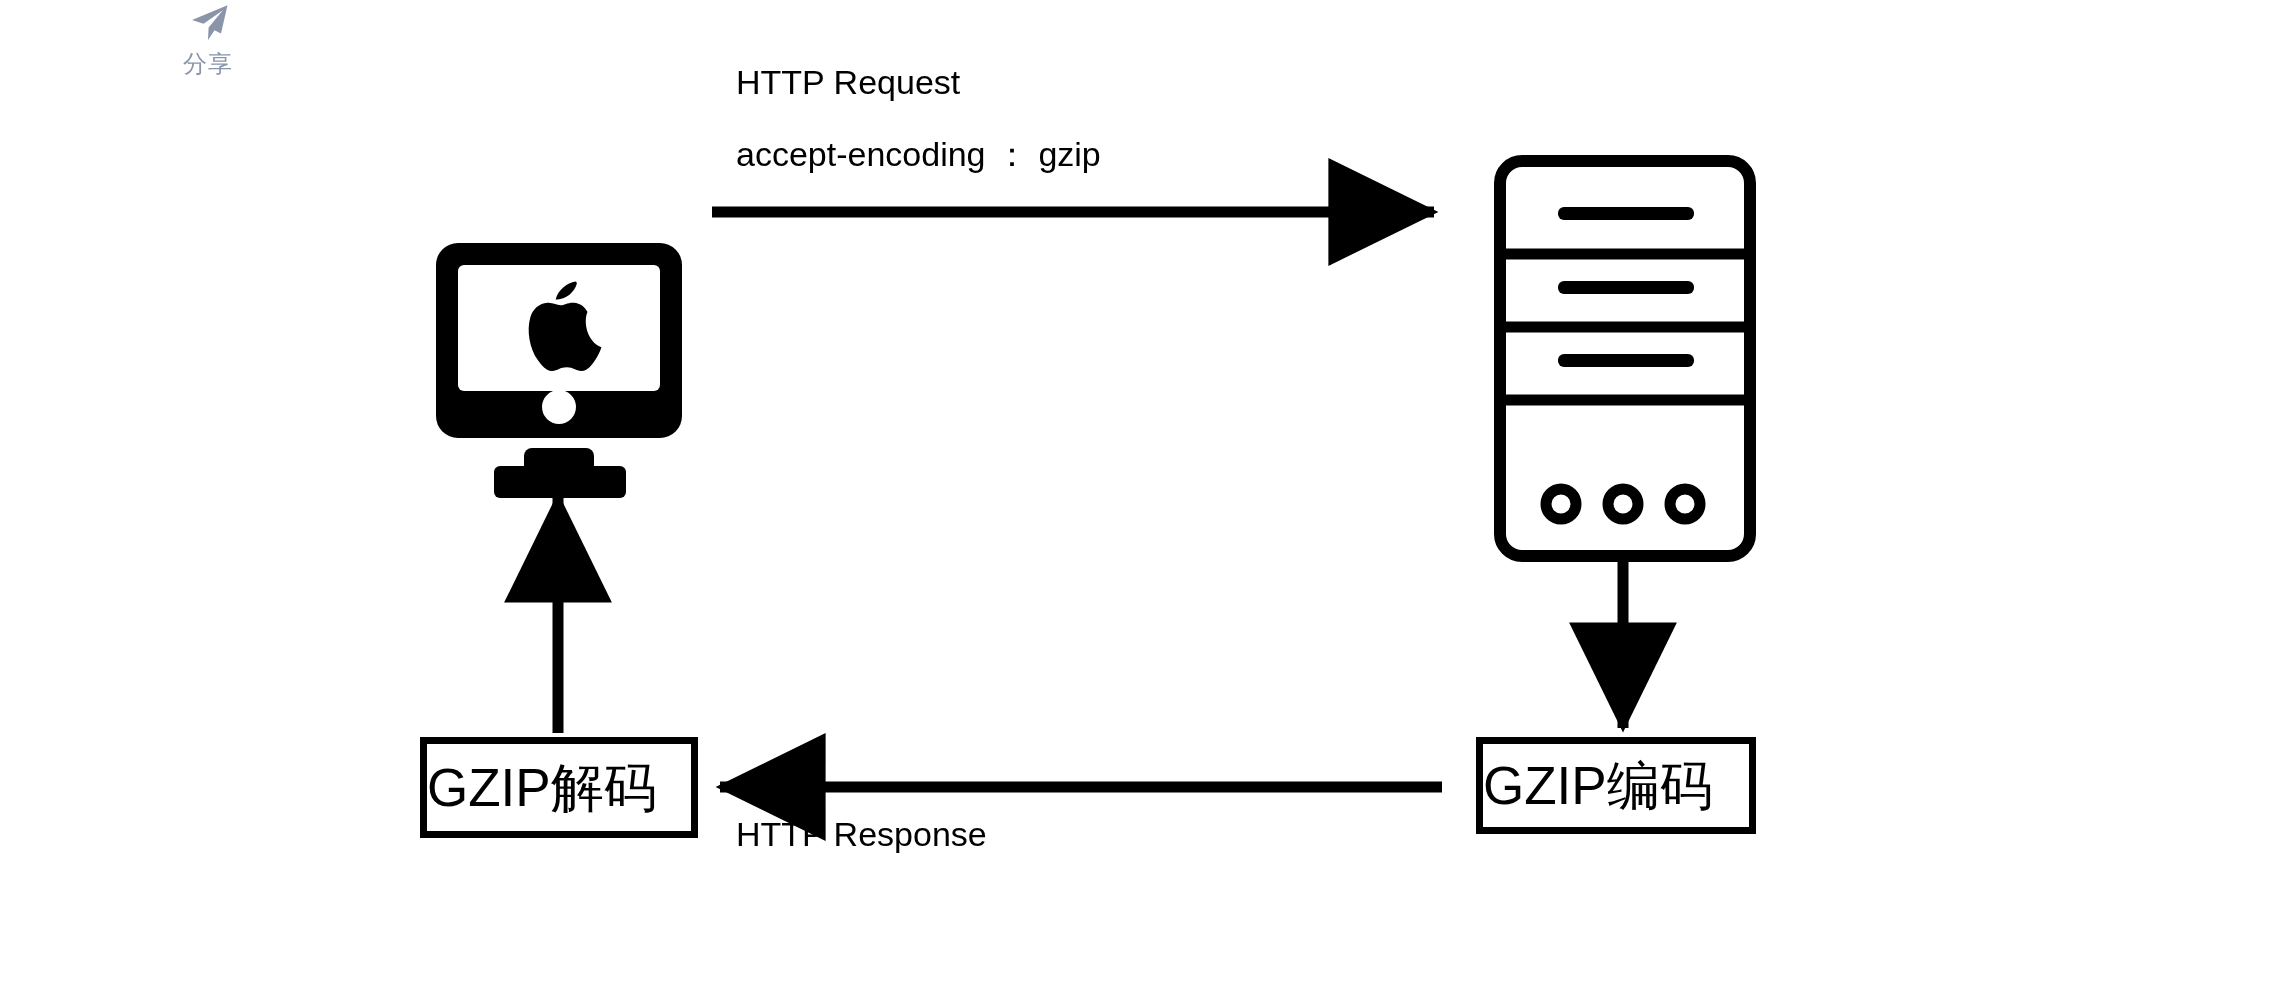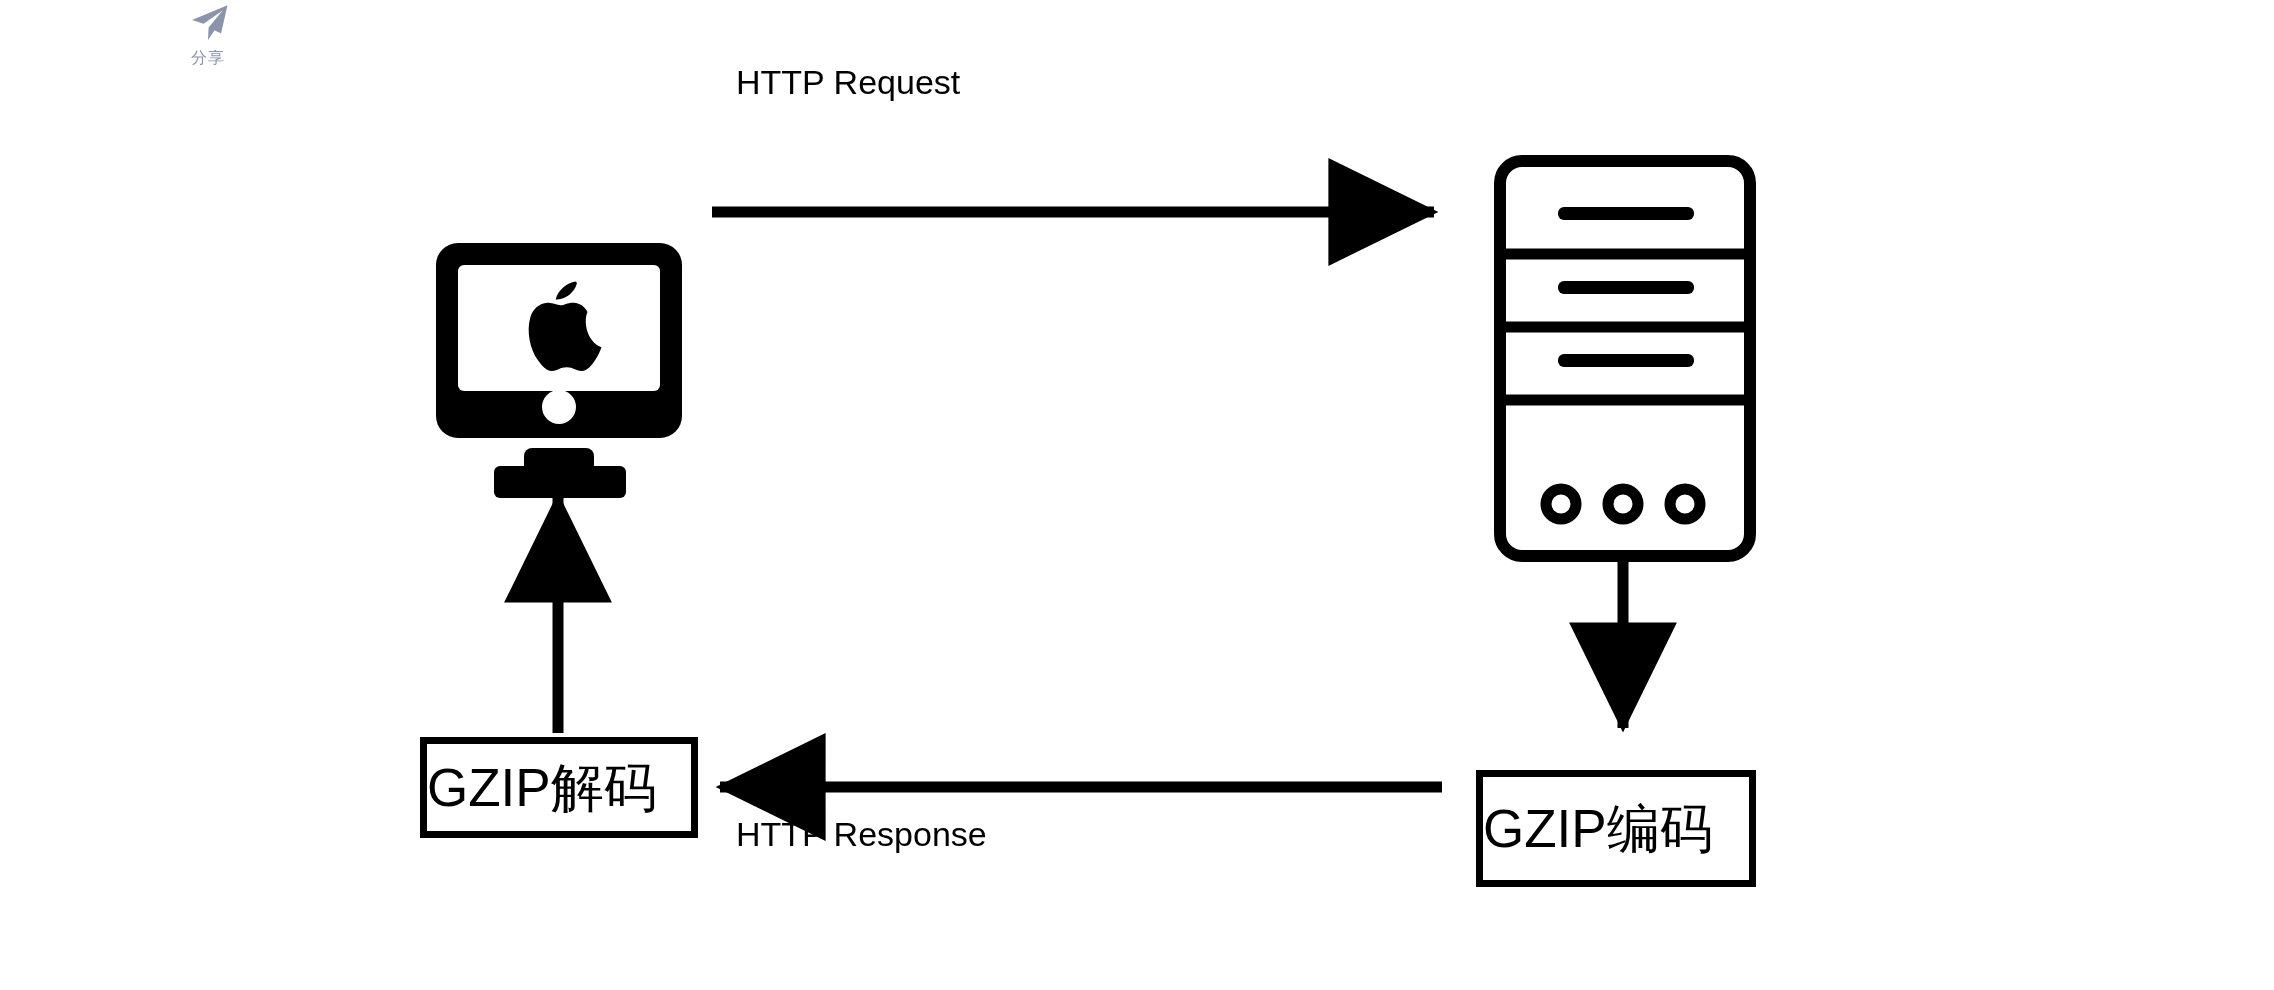--- a/index.html
+++ b/index.html
@@ -29,21 +29,21 @@
     cursor: pointer;
     user-select: none;
   }
   .share-widget .plane-wrap {
     display: block;
     height: 46px;
     line-height: 0;
   }
   .share-label {
     display: block;
-    font-size: 16px;
+    font-size: 24px;
     color: #8a95aa;
     letter-spacing: 1px;
     font-family: "DejaVu Sans", "Liberation Sans", sans-serif;
   }
 
   
   #diagram {
     position: absolute;
     left: 0;
     top: 0;
@@ -81,21 +81,21 @@
     white-space: nowrap;
     line-height: 1;
     font-family: "Liberation Sans", "DejaVu Sans", sans-serif;
     position: relative;
     z-index: 3;
   }
   #decode-box {
     left: 420px; top: 737px; width: 278px; height: 101px;
   }
   #encode-box {
-    left: 1476px; top: 770px; width: 280px; height: 117px;
+    left: 1476px; top: 737px; width: 280px; height: 97px;
   }
 </style>
 </head>
 <body>
 
 <div id="canvas">
 
   <div class="share-widget">
     <span class="plane-wrap">
       <svg width="44" height="42" viewBox="0 0 44 42" xmlns="http://www.w3.org/2000/svg">
@@ -165,20 +165,21 @@
 
     <line x1="1623" y1="558" x2="1623" y2="728" stroke="#000000" stroke-width="11" marker-end="url(#arw-down)"></line>
 
     <line x1="1442" y1="787" x2="720" y2="787" stroke="#000000" stroke-width="11" marker-end="url(#arw-left)"></line>
 
     <line x1="558" y1="733" x2="558" y2="497" stroke="#000000" stroke-width="11" marker-end="url(#arw-up)"></line>
   </svg>
 
   <div id="req-text" class="flow-text">
     <span class="ln">HTTP Request</span>
+    <span class="ln">accept-encoding ： gzip</span>
   </div>
 
   <div id="resp-text" class="flow-text">
     <span class="ln">HTTP Response</span>
   </div>
 
   <div id="decode-box" class="proc-box">
     <span class="proc-label">GZIP解码</span>
   </div>
 

